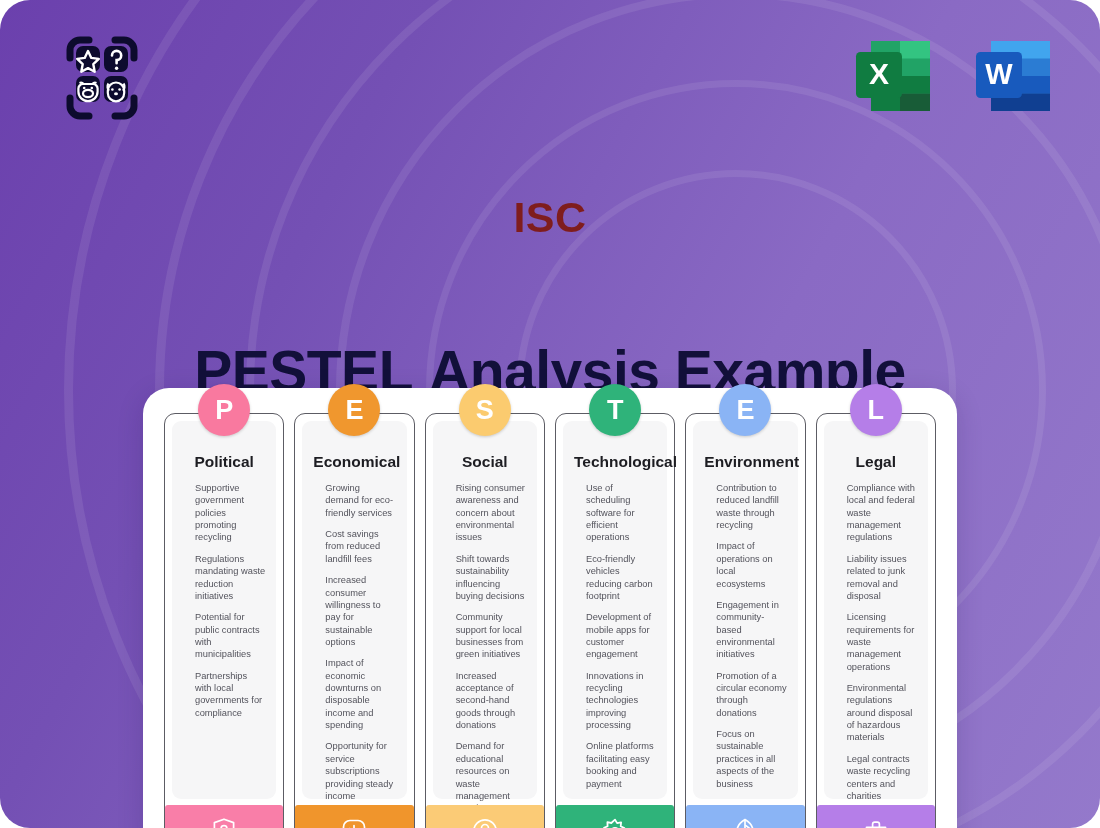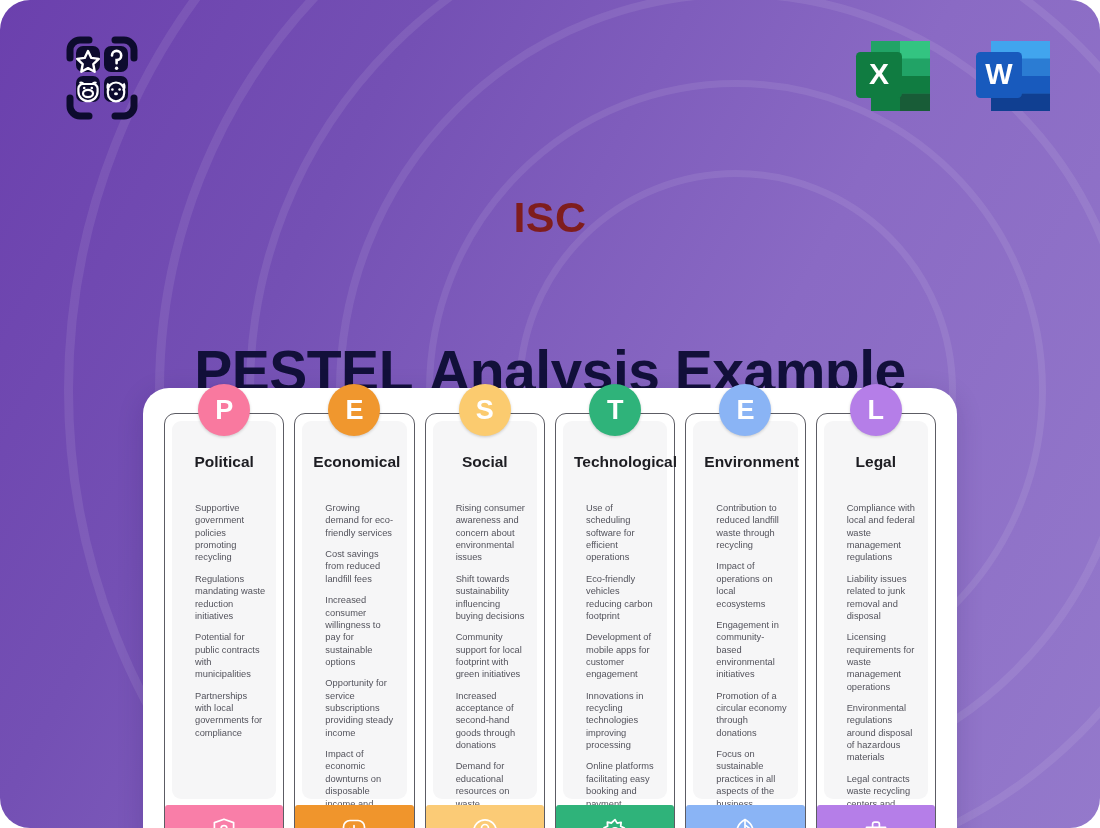--- a/index.html
+++ b/index.html
@@ -126,21 +126,21 @@
     display: flex; align-items: center; justify-content: center;
     box-shadow: 0 1px 3px rgba(0,0,0,0.18);
     z-index: 4;
     line-height: 1;
   }
   .col-title {
     text-align: center;
     font-size: 15.5px;
     font-weight: bold;
     color: #1d1d22;
-    margin-bottom: 31px;
+    margin-bottom: 11px;
     white-space: nowrap;
   }
   .points { list-style: none; }
   .points li {
     font-size: 9.3px;
     line-height: 1.33;
     color: #53535c;
     margin-bottom: 9px;
     margin-left: 12px;
   }
@@ -254,39 +254,39 @@
           </div>
         </div>
         <div class="col">
           <div class="badge" style="background: rgb(240, 151, 46);">E</div>
           <div class="col-inner">
             <div class="col-title">Economical</div>
             <ul class="points">
               <li>Growing demand for eco-friendly services</li>
               <li>Cost savings from reduced landfill fees</li>
               <li>Increased consumer willingness to pay for sustainable options</li>
+              <li>Impact of economic downturns on disposable income and spending</li>
               <li>Opportunity for service subscriptions providing steady income</li>
-              <li>Impact of economic downturns on disposable income and spending</li>
             </ul>
           </div>
           <div class="tile" style="background: rgb(240, 149, 44);">
             <svg width="30" height="30" viewBox="0 0 30 30" fill="none" stroke="#fff" stroke-width="1.7" stroke-linecap="round" stroke-linejoin="round">
               <rect x="4.5" y="4.5" width="21" height="21" rx="6.5"></rect>
               <path d="M10.6 19.4 V12.6 M15 19.4 V9.6 M19.4 19.4 V15.3"></path>
             </svg>
           </div>
         </div>
         <div class="col">
           <div class="badge" style="background: rgb(251, 203, 111);">S</div>
           <div class="col-inner">
             <div class="col-title">Social</div>
             <ul class="points">
               <li>Rising consumer awareness and concern about environmental issues</li>
               <li>Shift towards sustainability influencing buying decisions</li>
-              <li>Community support for local footprint with green initiatives</li>
+              <li>Community support for local businesses from green initiatives</li>
               <li>Increased acceptance of second-hand goods through donations</li>
               <li>Demand for educational resources on waste management practices</li>
             </ul>
           </div>
           <div class="tile" style="background: rgb(251, 203, 118);">
             <svg width="30" height="30" viewBox="0 0 30 30" fill="none" stroke="#fff" stroke-width="1.7" stroke-linecap="round" stroke-linejoin="round">
               <circle cx="15" cy="15" r="11.2"></circle>
               <circle cx="15" cy="12" r="3.5"></circle>
               <path d="M7.6 23.6c1.4-3.3 4.1-5 7.4-5s6 1.7 7.4 5"></path>
             </svg>

